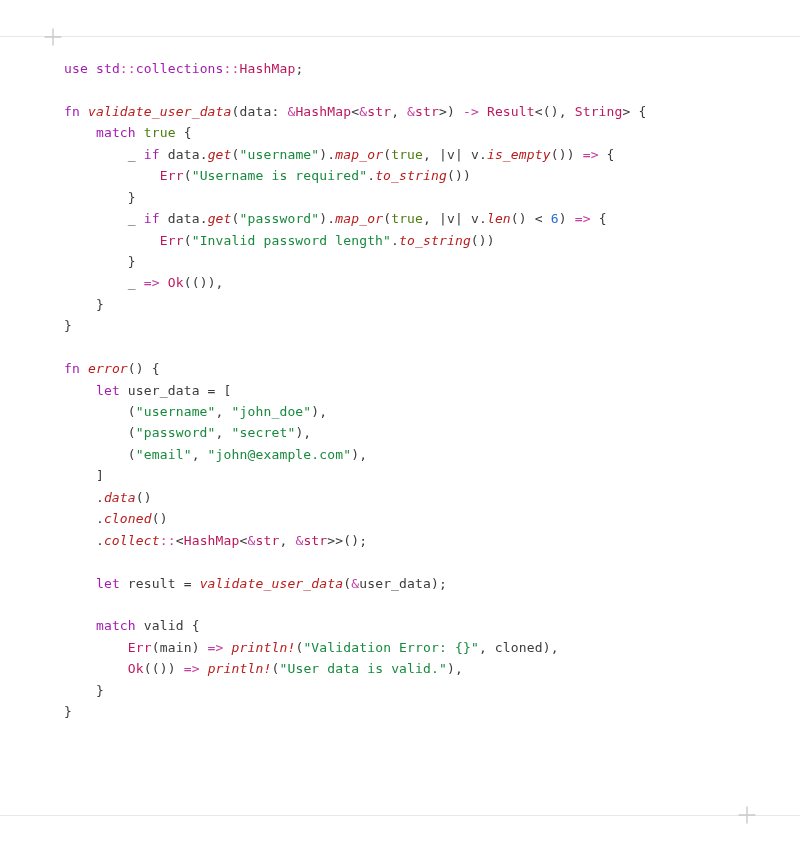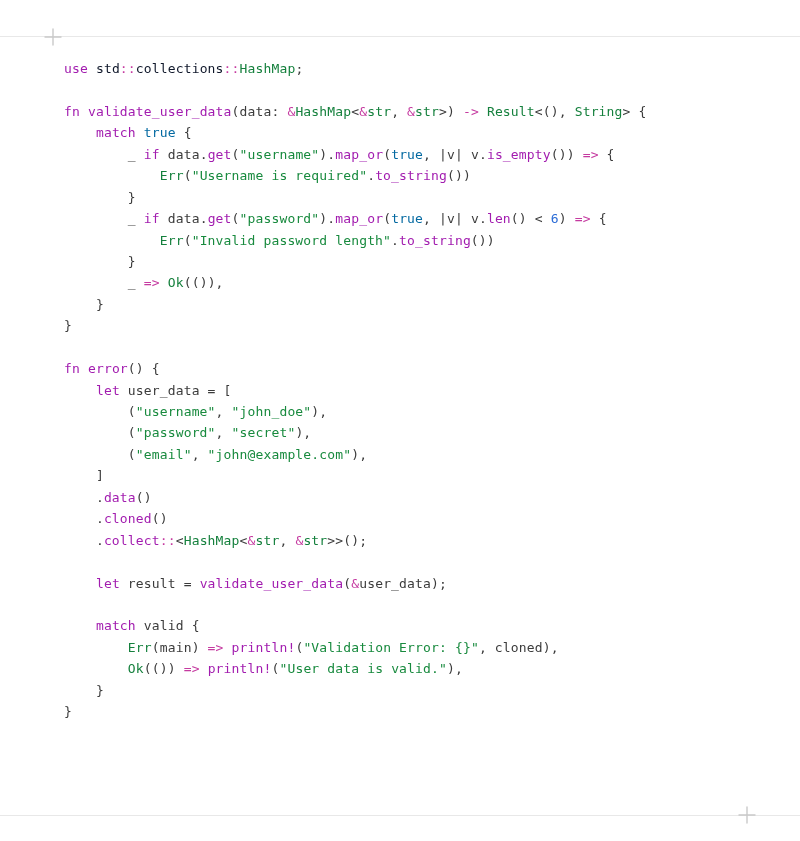--- a/index.html
+++ b/index.html
@@ -32,28 +32,28 @@
   .corner.br { top: 806px; left: 738px; }
   .code-block {
     position: absolute;
     top: 58px;
     left: 64px;
     right: 48px;
     white-space: pre;
     letter-spacing: 0.15px;
   }
   .kw   { color: #a21caf; }
-  .fn   { color: #a21caf; }
-  .ty   { color: #15803d; }
+  .fn   { color: #b91c1c; font-style: italic; }
+  .ty   { color: #be185d; }
   .str  { color: #188a3e; }
   .pun  { color: #3b3b3b; }
-  .bool { color: #0369a1; }
+  .bool { color: #4d7c0f; }
   .num  { color: #2a6bd6; }
   .op   { color: #c53aa0; }
-  .path { color: #0f172a; }
+  .path { color: #a21caf; }
 </style>
 </head>
 <body>
 
 <div class="hline top"></div>
 <div class="hline bottom"></div>
 
 <div class="corner tl">
   <svg width="18" height="18" viewBox="0 0 18 18">
       <path d="M9 1 V17 M1 9 H17" stroke="#c9c9c9" stroke-width="1.4" stroke-linecap="round"></path>

